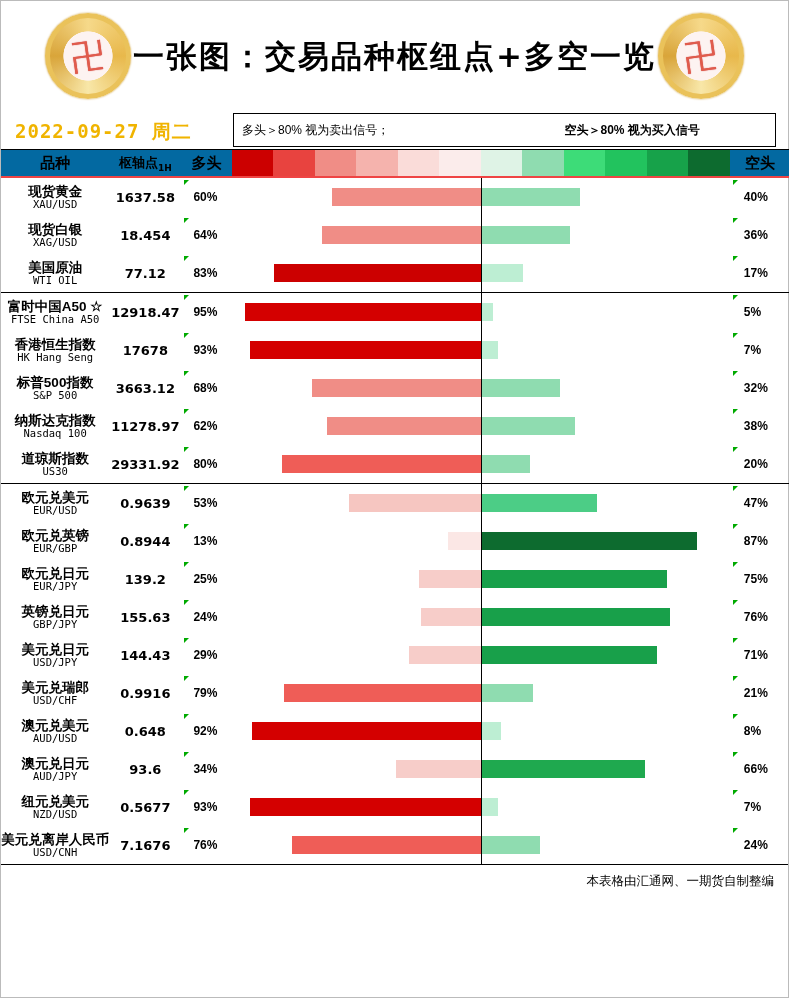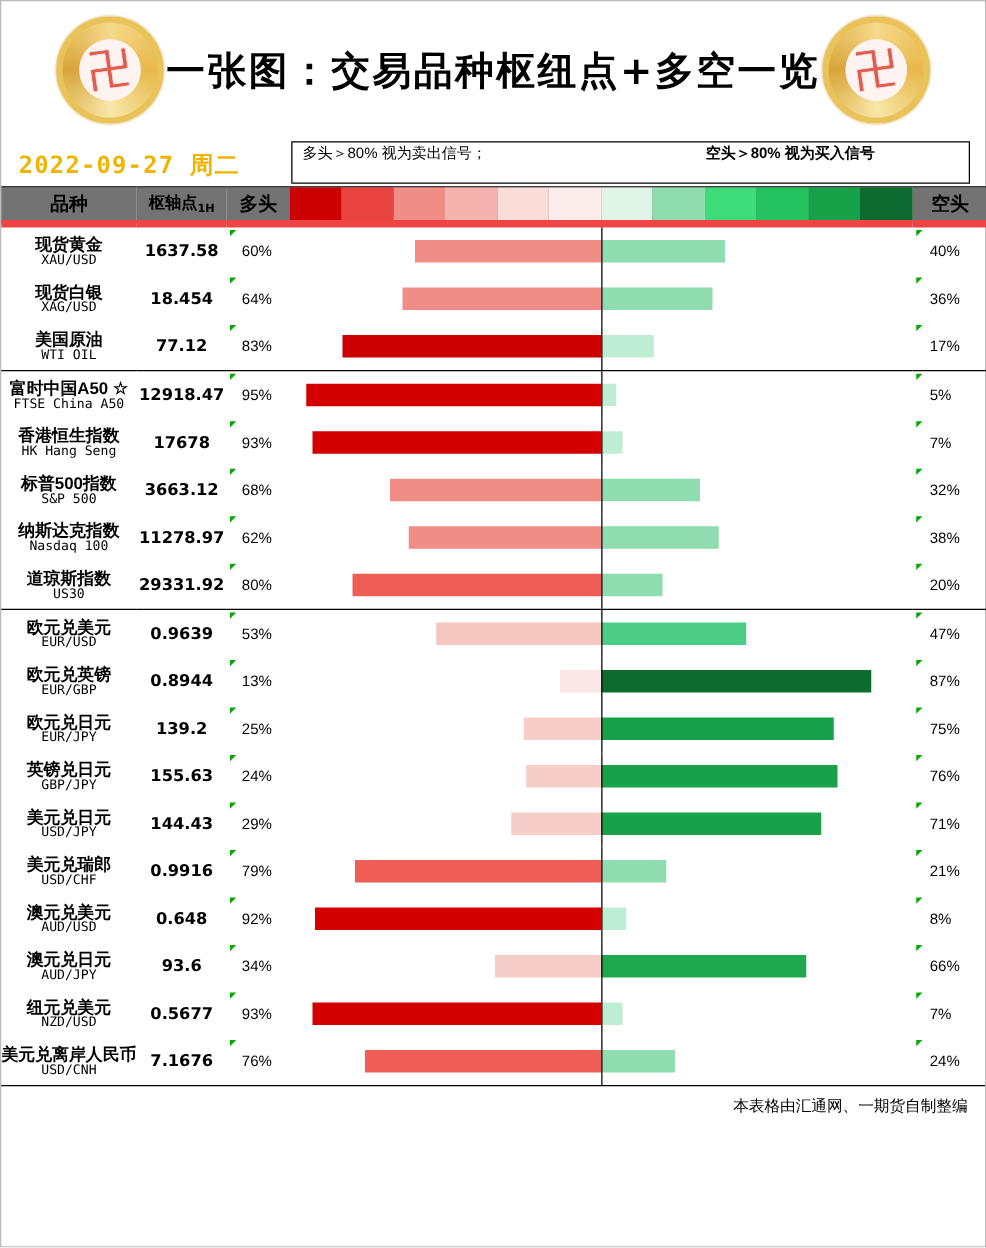--- a/index.html
+++ b/index.html
@@ -46,39 +46,39 @@
   }
   .date{
     position:absolute;left:14px;top:6px;
     color:#f0b400;font-weight:bold;font-size:19px;
     font-family:"DejaVu Sans Mono","Liberation Mono",monospace;
     letter-spacing:1px;
   }
   .legend-box{
     position:absolute;left:232px;top:0;width:543px;height:34px;
     border:1px solid #000;box-sizing:border-box;
-    display:flex;align-items:flex-start;
+    display:flex;align-items:center;
   }
   .legend-box .lg{
     font-size:12px;padding-left:8px;width:50%;box-sizing:border-box;
   }
   .legend-box .lg.r{padding-left:60px;font-weight:bold;}
 
   
   table{border-collapse:collapse;width:789px;table-layout:fixed;}
   col.c-name{width:108px;}
   col.c-pivot{width:72px;}
   col.c-long{width:50px;}
   col.c-bar{width:497px;}
   col.c-short{width:60px;}
 
   thead th{
     font-size:15px;font-weight:bold;padding:2px 0;
-    border-top:1px solid #000;border-bottom:6px solid #ef4444;
-    background:#737373;
+    border-top:1px solid #000;border-bottom:2px solid #ef4444;
+    background:#0369a1;
   }
   thead th.pivot{font-size:13px;}
   thead th.pivot sub{font-size:9px;}
   thead th.scale{padding:0;border-left:0;border-right:0;}
   .scale-strip{display:flex;height:26px;width:100%;}
   .scale-strip div{flex:1 1 0;}
 
   tbody td{
     padding:0;vertical-align:middle;height:38px;
   }
@@ -86,21 +86,21 @@
   .sym{
     text-align:center;line-height:1.12;
   }
   .sym .cn{font-size:13.5px;font-weight:bold;}
   .sym .en{font-size:10.5px;font-family:"DejaVu Sans Mono","Liberation Mono",monospace;}
   .pivot{
     text-align:center;font-size:13px;font-weight:bold;
     font-family:"DejaVu Sans","Liberation Sans",sans-serif;
   }
   .pct{
-    font-size:12px;font-weight:normal;position:relative;padding-left:12px;
+    font-size:12px;font-weight:bold;position:relative;padding-left:12px;
     white-space:nowrap;
   }
   .pct .flag{
     position:absolute;left:3px;top:2px;
     width:0;height:0;border-left:5px solid #0a0;border-bottom:5px solid transparent;
   }
   .pct.short{padding-left:14px;}
   .barcell{position:relative;padding:0;}
   .barwrap{position:relative;height:38px;}
   .axis{

